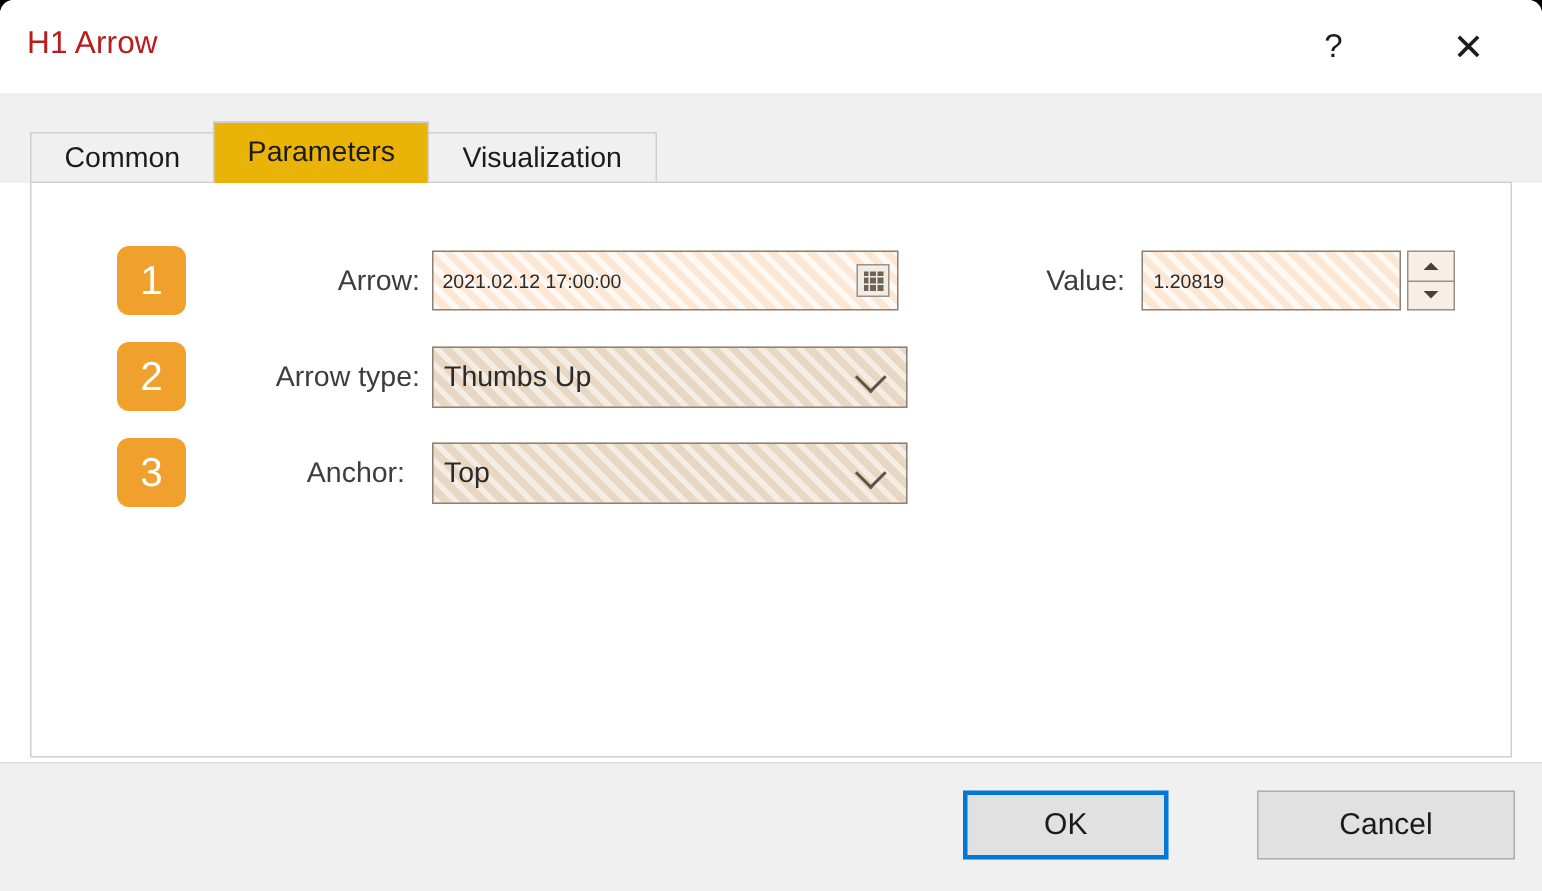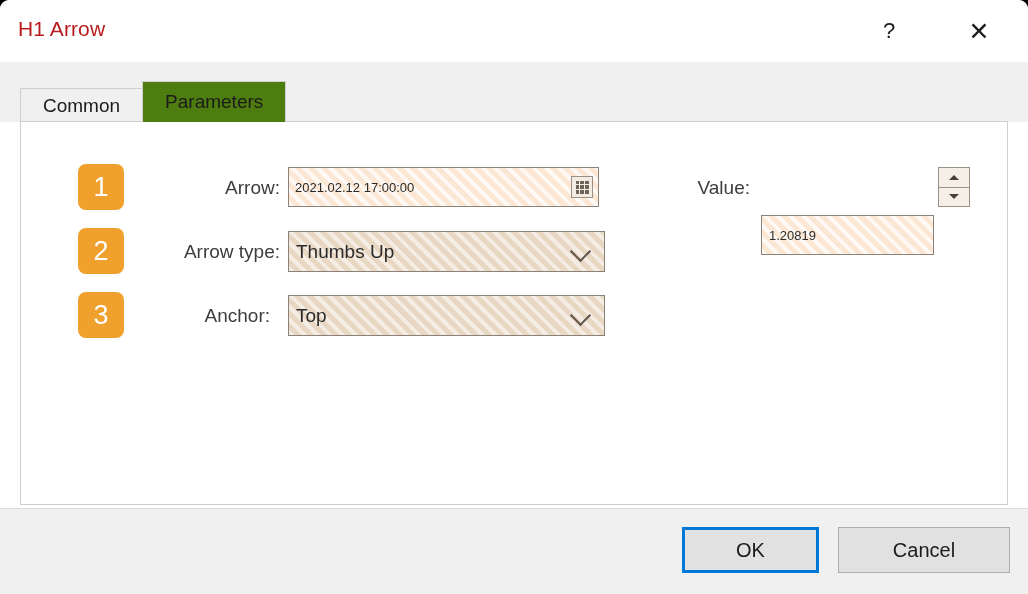--- a/index.html
+++ b/index.html
@@ -98,21 +98,21 @@
     font-size: 19px;
     color: #1b1b1b;
     background: #f0f0f0;
     border: 1px solid #cfcfcf;
     border-bottom: none;
     margin-right: -1px;
     white-space: nowrap;
   }
   .tab.active {
     height: 41px;
-    background: #4d7c0f;
+    background: #eab308;
     border-color: #cfcfcf;
     position: relative;
     z-index: 3;
   }
 
   
   .panel {
     position: absolute;
     left: 20px;
     top: 121px;
@@ -188,21 +188,20 @@
     align-items: center;
     z-index: 4;
   }
   #inp-date {
     left: 288px; top: 167px; width: 311px; height: 40px;
     padding-left: 6px;
   }
   #inp-value {
     left: 761px; top: 167px; width: 173px; height: 40px;
     padding-left: 7px;
-    margin-top: 48px;
   }
   .textbox .value-text { white-space: nowrap; }
 
   
   .calendar-btn {
     position: absolute;
     right: 5px;
     top: 50%;
     transform: translateY(-50%);
     width: 22px;
@@ -316,21 +315,21 @@
     background: #e1e1e1;
     border: 1px solid #adadad;
     font-size: 20px;
     color: #1b1b1b;
     display: flex;
     align-items: center;
     justify-content: center;
     font-family: "Liberation Sans", sans-serif;
   }
   #btn-ok {
-    left: 682px;
+    left: 642px;
     width: 137px;
     border: 3px solid #0078d7;
   }
   #btn-cancel {
     left: 838px;
     width: 172px;
     border: 1px solid #adadad;
   }
 </style>
 </head>
@@ -351,20 +350,23 @@
   </div>
 
   <div class="tabstrip">
     <div class="tabs">
       <div class="tab">
         <span>Common</span>
       </div>
       <div class="tab active">
         <span>Parameters</span>
       </div>
+      <div class="tab">
+        <span>Visualization</span>
+      </div>
     </div>
   </div>
 
   <div class="panel"></div>
 
   <div class="row-band hatch" id="band-1"></div>
   <div class="row-band hatch" id="band-2"></div>
   <div class="row-band hatch" id="band-3"></div>
 
   <div class="badge" id="badge-1">1</div>

